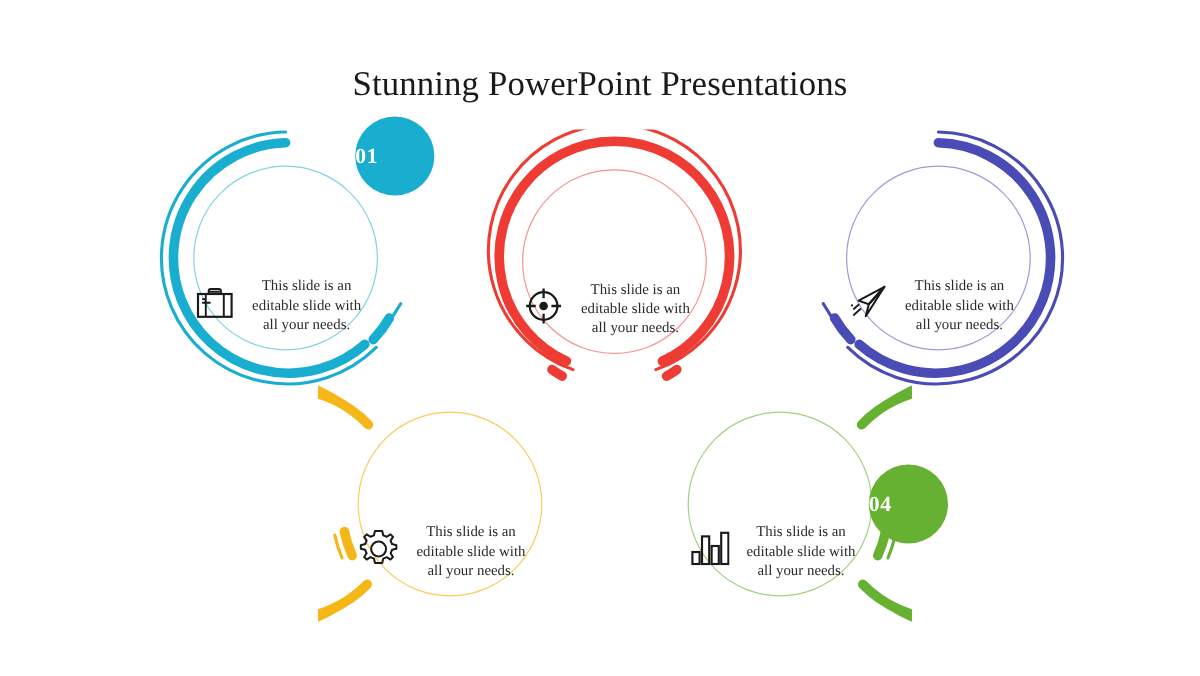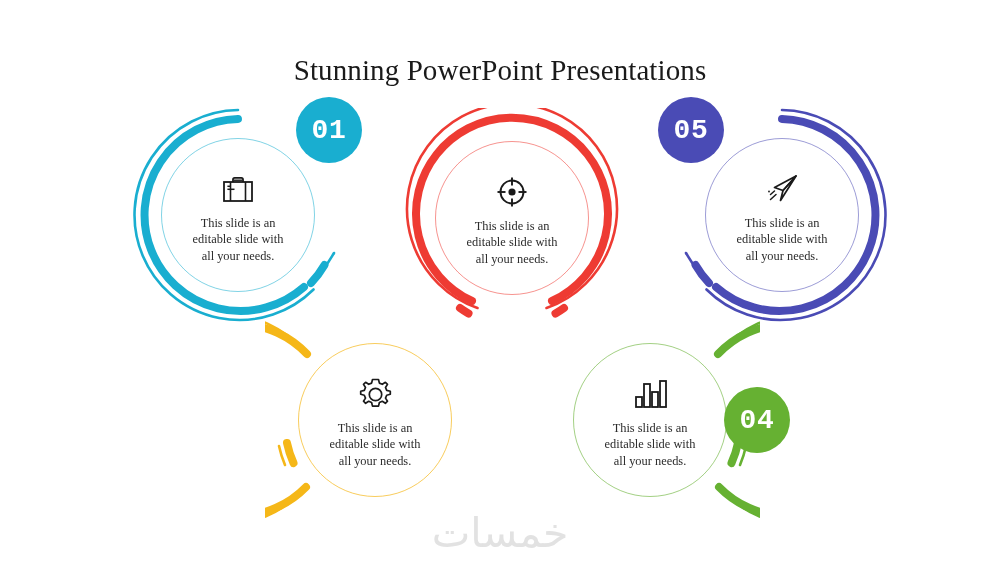--- a/index.html
+++ b/index.html
@@ -47,23 +47,23 @@
   .node .inner-ring{
     position:absolute;
     left:33px;top:33px;width:154px;height:154px;
     border-radius:50%;
     border:1px solid rgba(0,0,0,.30);
     box-sizing:border-box;
     background:transparent;
   }
   .node .content{
     position:absolute;
-    left:33px;top:33px;width:154px;height:154px;
-    display:flex;flex-direction:column;
-    align-items:center;justify-content:center;
+    left:33px;top:19px;width:154px;height:154px;
+    display:flex;
+    align-items:flex-end;justify-content:center;
     box-sizing:border-box;
     padding-top:4px;
   }
   .node .icon{
     width:40px;height:38px;
     display:flex;align-items:center;justify-content:center;
     margin-bottom:7px;
   }
   .node .icon svg{display:block;}
   .node .body-text{
@@ -72,24 +72,24 @@
     line-height:1.30;
     color:#2b2b2b;
     text-align:center;
     width:136px;
   }
   
   .badge{
     position:absolute;
     width:66px;height:66px;
     border-radius:50%;
-    display:flex;align-items:center;justify-content:center;
+    display:flex;align-items:center;
     color:#ffffff;
-    font-family:Liberation Mono, monospace;
-    font-size:28px;
+    font-family:Liberation Serif, serif;
+    font-size:18px;
     font-weight:700;
     letter-spacing:.6px;
     z-index:30;
   }
   
   .badge.pos-tr{ right:-14px; top:-8px; }
   .badge.pos-tl{ left:-14px;  top:-8px; }
   .badge.pos-l { left:-30px;  top:77px; }
   .badge.pos-r { right:-30px; top:77px; }
   .badge.pos-b { left:77px;   bottom:-32px; }
@@ -202,23 +202,20 @@
           <line x1="5.5" y1="26.5" x2="11" y2="21.5" stroke="#1a1a1a" stroke-width="1.5" stroke-linecap="round"></line>
           <circle cx="4" cy="18.5" r="0.9" fill="#1a1a1a"></circle>
         </svg>
       </div>
       <div class="body-text">
         <div>This slide is an</div>
         <div>editable slide with</div>
         <div>all your needs.</div>
       </div>
     </div>
-    <div class="badge pos-tl" style="background:#4A4BB5">
-      <span>05</span>
-    </div>
   </div>
 
   <div class="node" id="node-2">
     <svg class="rings" viewBox="0 0 220 220">
       <path d="M 36.5 38 A 105 105 0 1 0 35 183" fill="none" stroke="#F5B718" stroke-width="2.6" stroke-linecap="round"></path>
       <path d="M 42 44 A 96 96 0 1 0 41 177" fill="none" stroke="#F5B718" stroke-width="8" stroke-linecap="round"></path>
       <path d="M 28.5 153 A 96 96 0 0 1 22 133" fill="none" stroke="#F5B718" stroke-width="8" stroke-linecap="round"></path>
       <path d="M 20 155 A 105 105 0 0 1 14 136" fill="none" stroke="#F5B718" stroke-width="2.6" stroke-linecap="round"></path>
     </svg>
     <div class="inner-disc"></div>
@@ -260,15 +257,14 @@
         <div>This slide is an</div>
         <div>editable slide with</div>
         <div>all your needs.</div>
       </div>
     </div>
     <div class="badge pos-r" style="background:#66B132">
       <span>04</span>
     </div>
   </div>
 
-  <div id="watermark">خمسات</div>
 
 </div>
 
 </body></html>

